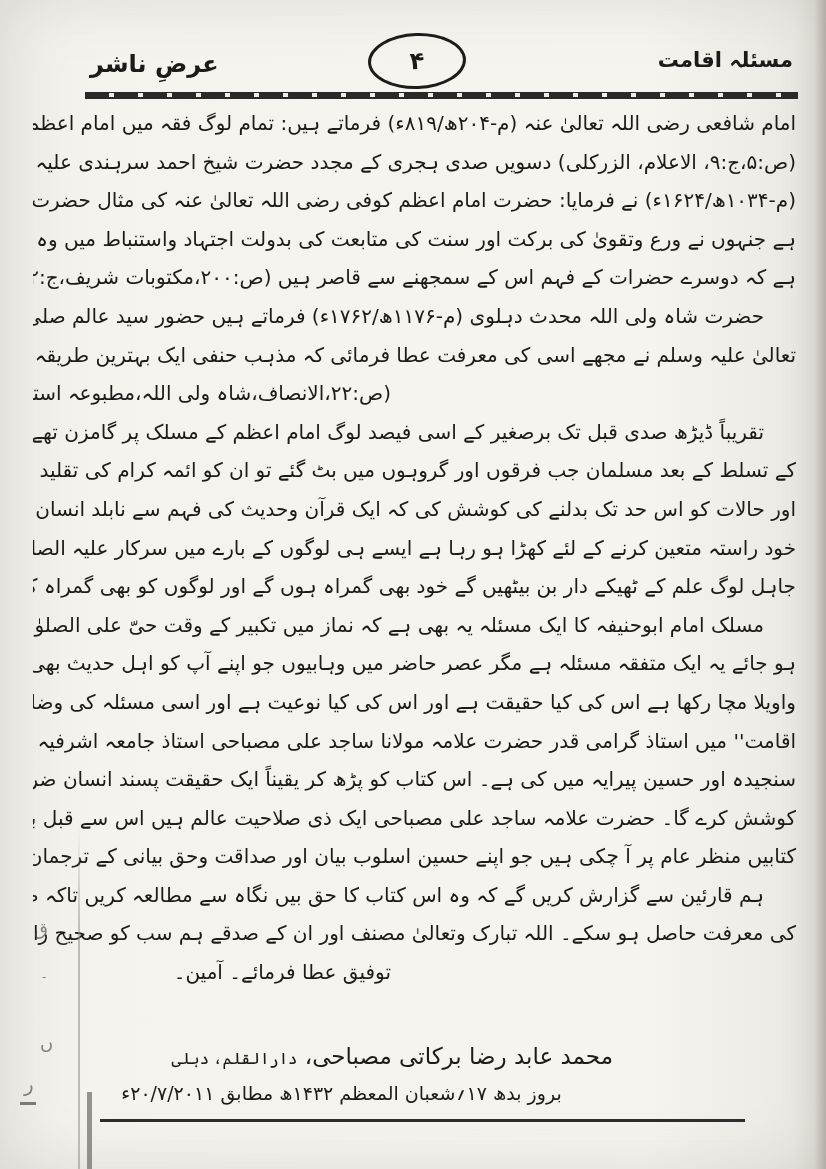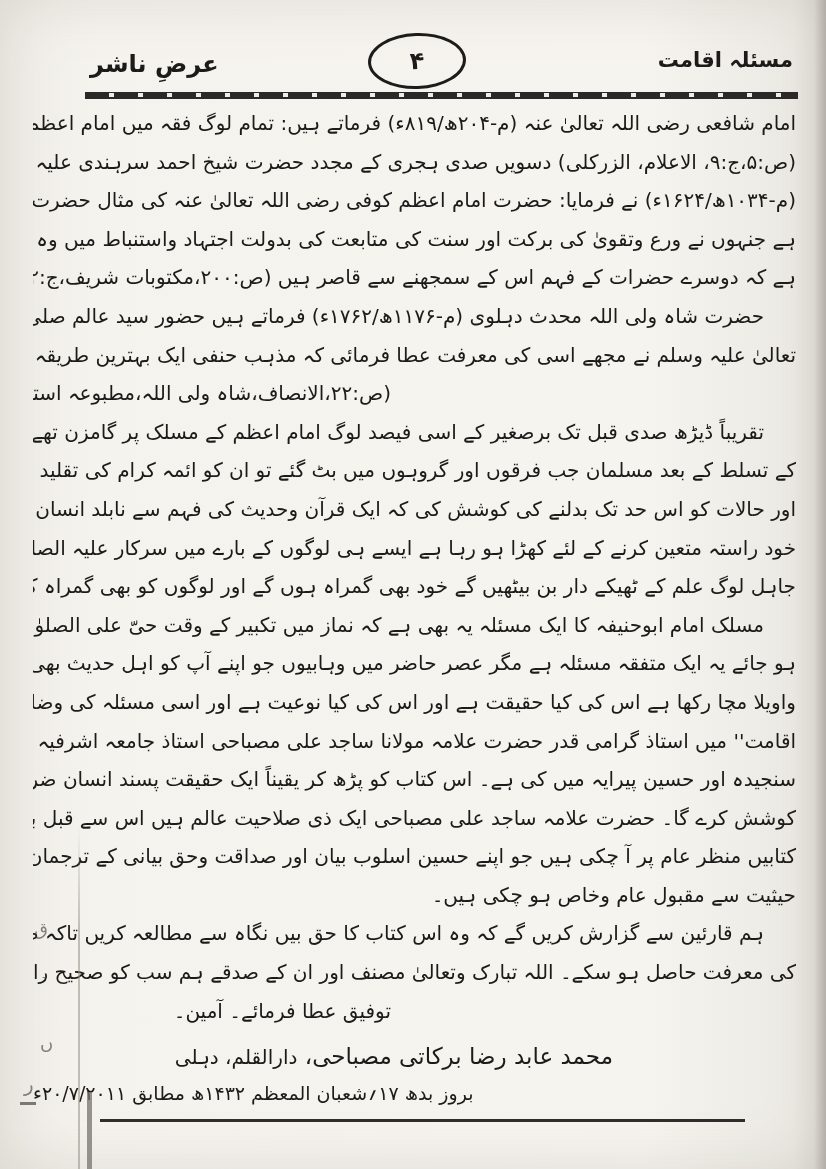--- a/index.html
+++ b/index.html
@@ -47,24 +47,24 @@
   .line.first{text-align:justify;text-align-last:justify;padding-right:32px;}
   .line.end{text-align:right;}
   .line.cite{text-align:right;padding-right:405px;}
   
   .sig-line{
     position:absolute;top:1038px;right:30px;left:33px;
     direction:rtl;text-align:right;padding-right:183px;
     font-size:23px;height:36px;line-height:36px;white-space:nowrap;overflow:hidden;
   }
   .sig-line .name{font-weight:normal;letter-spacing:.5px;}
-  .sig-line .place{font-size:20px;}
+  .sig-line .place{font-size:16px;font-family:Liberation Serif, serif;}
   .date-line{
     position:absolute;top:1076px;right:30px;left:33px;
-    direction:rtl;text-align:left;padding-right:146px;
+    direction:rtl;text-align:center;padding-right:146px;
     font-size:19px;height:34px;line-height:34px;white-space:nowrap;overflow:hidden;
   }
   .bottom-rule{
     position:absolute;top:1119px;left:100px;width:645px;height:3px;
     background:#2e2d2b;
   }
   
   .edge-line{position:absolute;left:78px;top:826px;width:2px;height:343px;background:linear-gradient(180deg,rgba(160,155,145,0) 0%,rgba(150,145,135,.55) 30%,rgba(140,135,125,.5) 100%);}
   .gutter-strip{position:absolute;left:87px;top:1092px;width:5px;height:77px;background:#76726b;opacity:.75;}
   .mark{position:absolute;opacity:.6;font-size:18px;color:#3a3836;}
@@ -104,21 +104,20 @@
       <div class="line full">اور حالات کو اس حد تک بدلنے کی کوشش کی کہ ایک قرآن وحدیث کی فہم سے نابلد انسان امام کے مسلک کا باغی ہوکر</div>
       <div class="line full">خود راستہ متعین کرنے کے لئے کھڑا ہو رہا ہے ایسے ہی لوگوں کے بارے میں سرکار علیہ الصلوٰۃ والسلام نے فرمایا کہ</div>
       <div class="line full">جاہل لوگ علم کے ٹھیکے دار بن بیٹھیں گے خود بھی گمراہ ہوں گے اور لوگوں کو بھی گمراہ کریں گے۔</div>
       <div class="line first">مسلک امام ابوحنیفہ کا ایک مسئلہ یہ بھی ہے کہ نماز میں تکبیر کے وقت حیّ علی الصلوٰۃ پر کھڑا</div>
       <div class="line full">ہو جائے یہ ایک متفقہ مسئلہ ہے مگر عصر حاضر میں وہابیوں جو اپنے آپ کو اہل حدیث بھی کہتے ہیں اس پر</div>
       <div class="line full">واویلا مچا رکھا ہے اس کی کیا حقیقت ہے اور اس کی کیا نوعیت ہے اور اسی مسئلہ کی وضاحت کتاب ہذا''مسئلہ</div>
       <div class="line full">اقامت'' میں استاذ گرامی قدر حضرت علامہ مولانا ساجد علی مصباحی استاذ جامعہ اشرفیہ مبارکپور نے بڑے</div>
       <div class="line full">سنجیدہ اور حسین پیرایہ میں کی ہے۔ اس کتاب کو پڑھ کر یقیناً ایک حقیقت پسند انسان ضرور حق کو اپنانے کی</div>
       <div class="line full">کوشش کرے گا۔ حضرت علامہ ساجد علی مصباحی ایک ذی صلاحیت عالم ہیں اس سے قبل بھی ان کی کئی</div>
       <div class="line full">کتابیں منظر عام پر آ چکی ہیں جو اپنے حسین اسلوب بیان اور صداقت وحق بیانی کے ترجمان ہونے کی</div>
-      <div class="line end">حیثیت سے مقبول عام وخاص ہو چکی ہیں۔</div>
       <div class="line first">ہم قارئین سے گزارش کریں گے کہ وہ اس کتاب کا حق بیں نگاہ سے مطالعہ کریں تاکہ صحیح راستہ</div>
       <div class="line full">کی معرفت حاصل ہو سکے۔ اللہ تبارک وتعالیٰ مصنف اور ان کے صدقے ہم سب کو صحیح راستے پر چلنے کی</div>
       <div class="line cite">توفیق عطا فرمائے۔ آمین۔</div>
     </div>
 
   <div class="sig-line">
     <span class="name">محمد عابد رضا برکاتی مصباحی،</span>
     <span> </span>
     <span class="place">دارالقلم، دہلی</span>
   </div>

